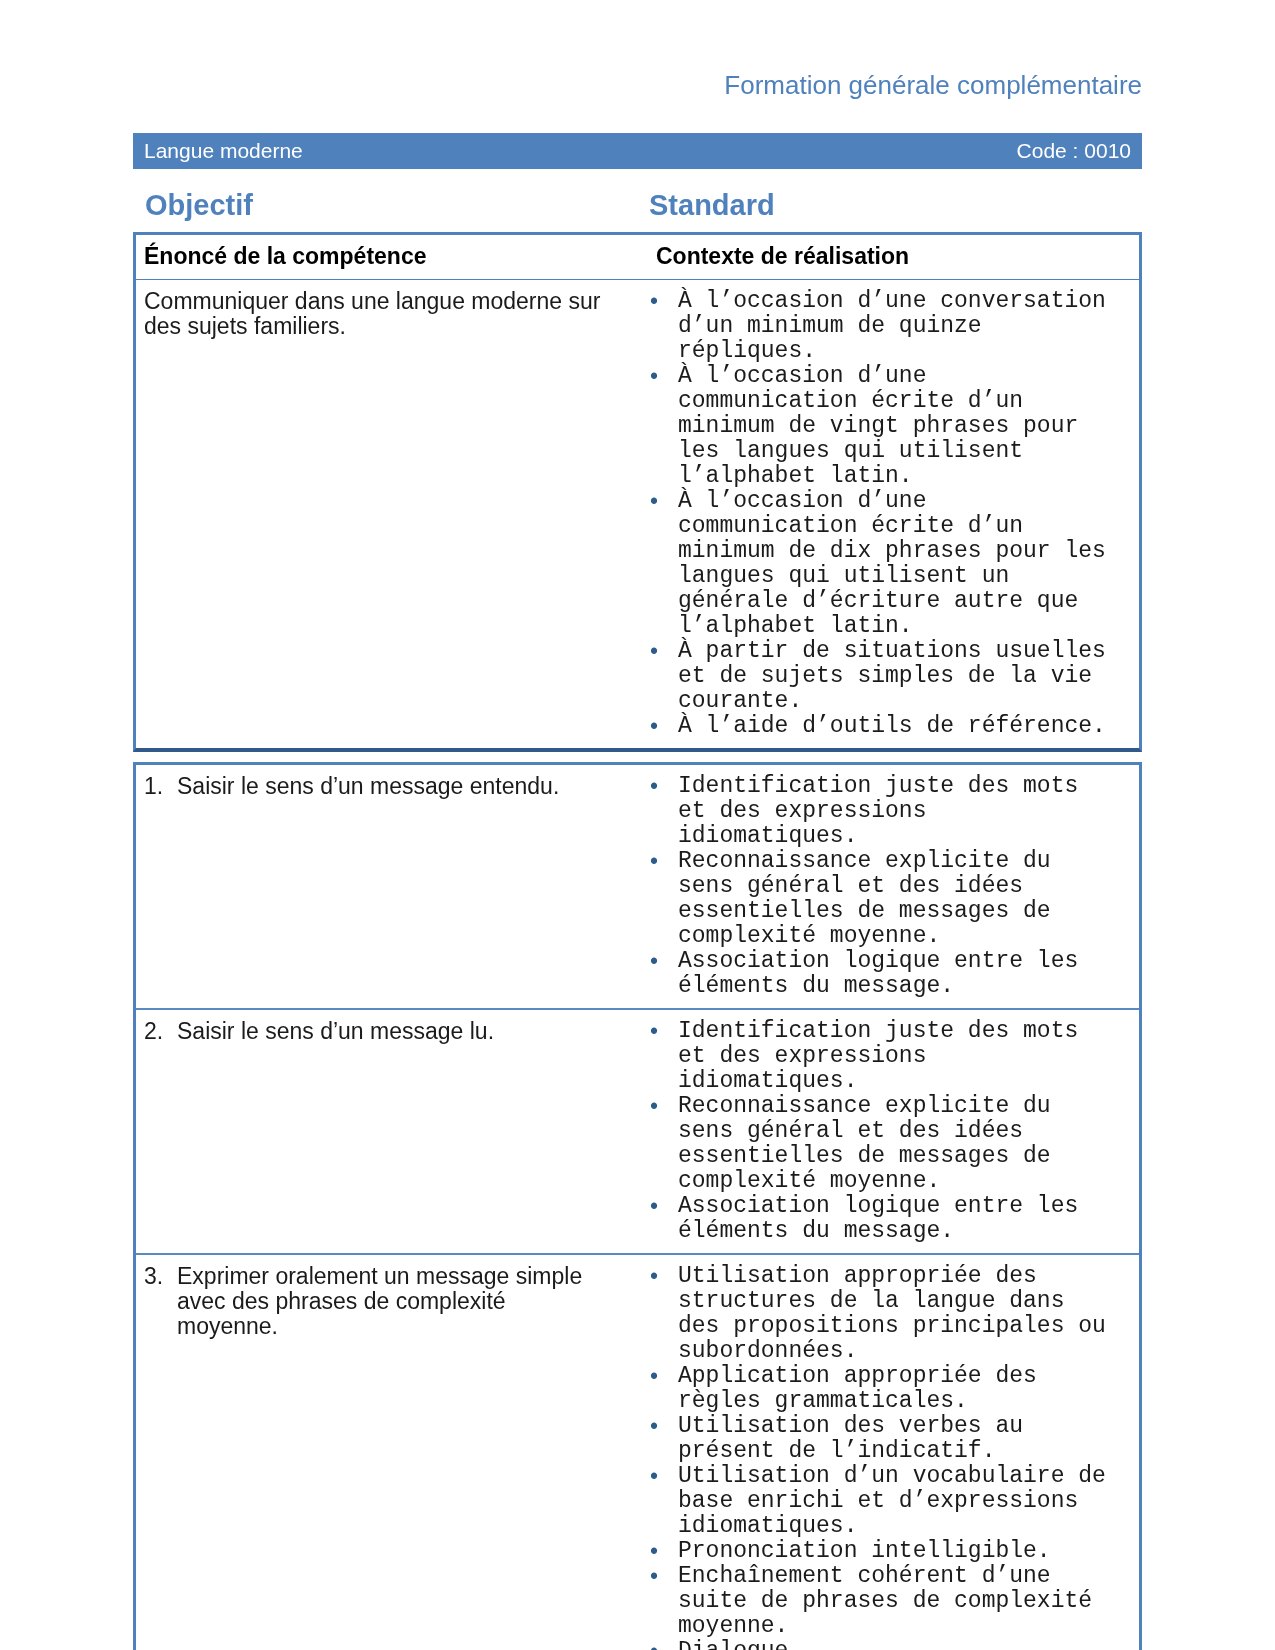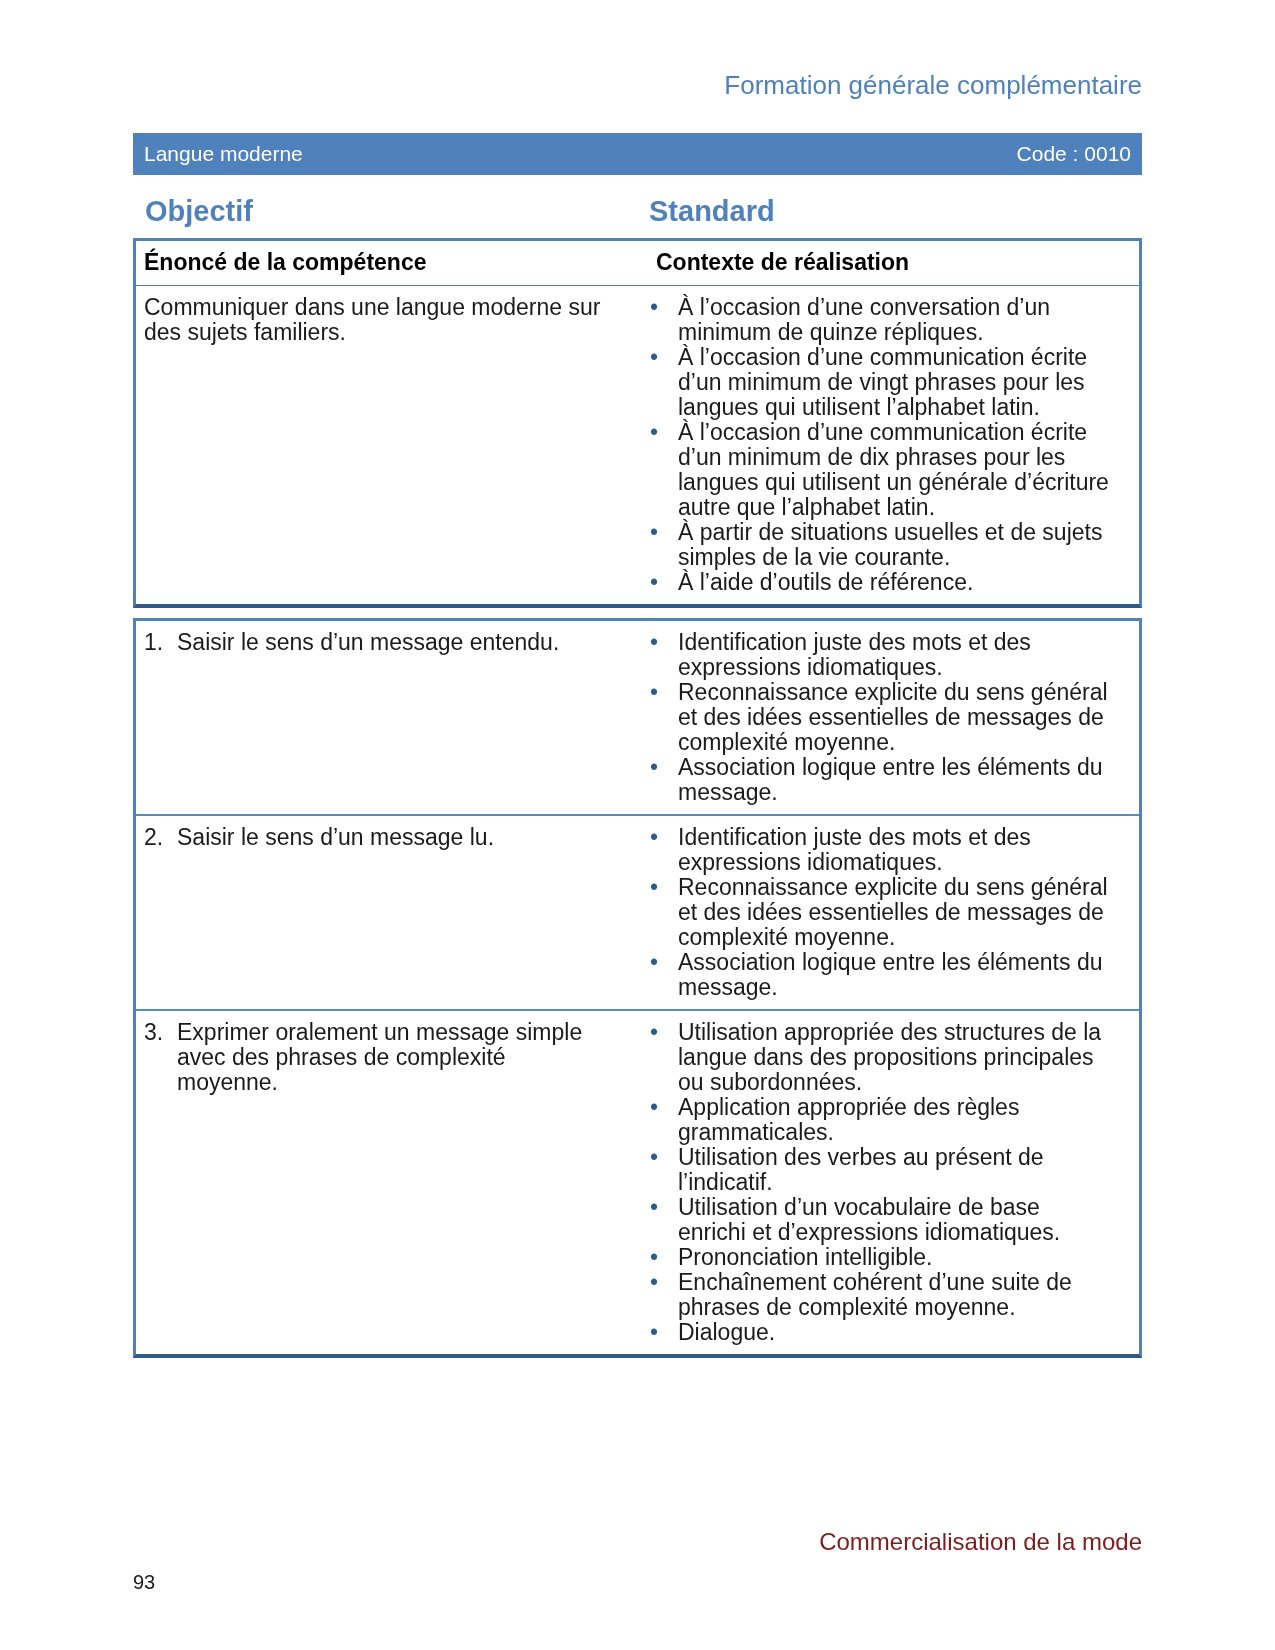--- a/index.html
+++ b/index.html
@@ -26,21 +26,21 @@
     padding-top: 72px;
     text-align: right;
     font-size: 26px;
     line-height: 26px;
     color: #4f81bd;
   }
 
   
   .banner {
     margin-top: 35px;
-    height: 42px;
+    height: 36px;
     background: #4f81bd;
     color: #ffffff;
     font-size: 21px;
     display: flex;
     align-items: center;
     justify-content: space-between;
     padding: 0 11px;
     box-sizing: border-box;
   }
 
@@ -102,21 +102,21 @@
   ul.criteria li {
     display: flex;
     align-items: flex-start;
   }
   ul.criteria .bullet {
     flex: 0 0 30px;
     padding-left: 2px;
     color: #2e5c8a;
     box-sizing: border-box;
   }
-  ul.criteria .li-text { flex: 1 1 auto; }
+  ul.criteria .li-text { flex: 1 1 auto; font-family: Liberation Mono, monospace; }
 
   
   .footer-program {
     margin-top: 172px;
     text-align: right;
     font-size: 24px;
     line-height: 24px;
     color: #7f1d1d;
   }
   .footer-page {

